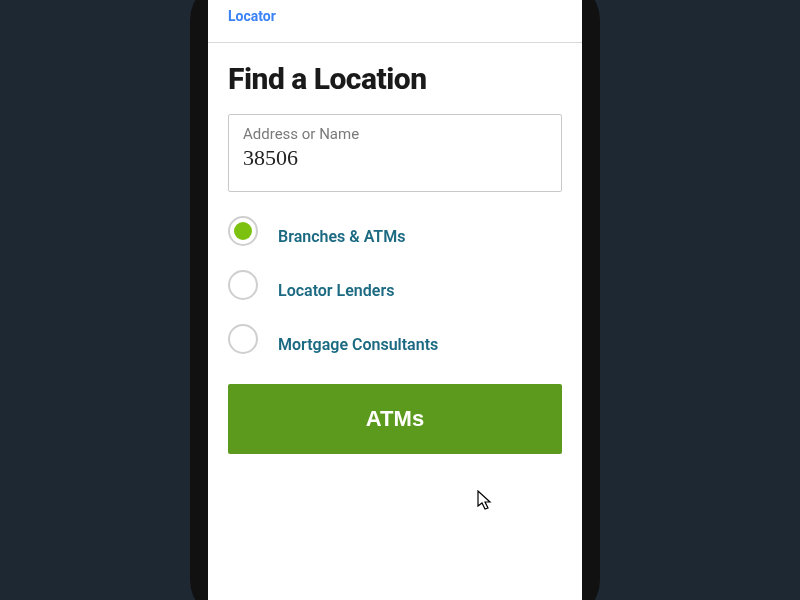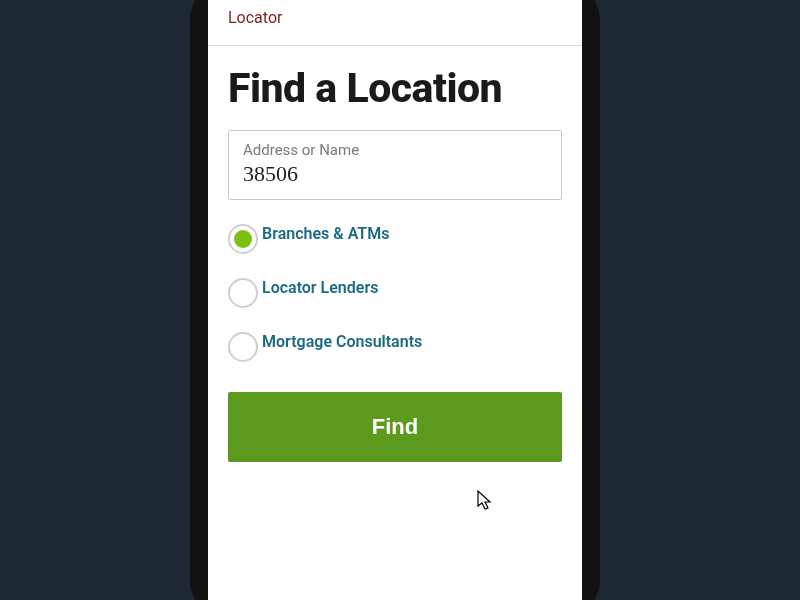--- a/index.html
+++ b/index.html
@@ -25,38 +25,38 @@
     background: #fff;
     width: 100%;
     height: 100%;
     overflow: hidden;
   }
   .header {
     padding: 28px 20px 18px 20px;
     border-bottom: 1px solid #d9d9d9;
   }
   .header-title {
-    font-size: 16px;
-    font-weight: 400;
-    color: #7f1d1d;
+    font-size: 14px;
+    font-weight: 700;
+    color: #3b82f6;
   }
   .content {
     padding: 18px 20px 24px 20px;
   }
   .page-title {
-    font-size: 41px;
+    font-size: 30px;
     font-weight: 800;
     color: #1a1a1a;
     letter-spacing: -0.5px;
     margin-bottom: 18px;
   }
   .field {
     border: 1px solid #c9c9c9;
     border-radius: 2px;
-    padding: 10px 14px 12px 14px;
+    padding: 10px 14px 20px 14px;
     margin-bottom: 24px;
   }
   .field-label {
     font-size: 15px;
     color: #7a7a7a;
     margin-bottom: 2px;
   }
   .field-input {
     border: none;
     outline: none;
@@ -66,22 +66,22 @@
     font-family: Liberation Serif, serif;
     background: transparent;
   }
   .looking-for {
     font-size: 19px;
     color: #333;
     margin-bottom: 22px;
   }
   .radio-row {
     display: flex;
-    align-items: flex-start;
-    gap: 4px;
+    align-items: flex-end;
+    gap: 20px;
     margin-bottom: 24px;
     cursor: pointer;
   }
   .radio-outer {
     width: 30px;
     height: 30px;
     border: 2px solid #cfcfcf;
     border-radius: 50%;
     display: flex;
     align-items: center;
@@ -155,21 +155,21 @@
       <div class="radio-row">
         <span class="radio-outer"></span>
         <span class="radio-label">Locator Lenders</span>
       </div>
 
       <div class="radio-row">
         <span class="radio-outer"></span>
         <span class="radio-label">Mortgage Consultants</span>
       </div>
 
-      <button class="find-button">Find</button>
+      <button class="find-button">ATMs</button>
     </div>
 
   </div>
 </div>
 
 <svg class="cursor" width="20" height="22">
   <path d="M3 1 L3 16 L7 13 L10 19 L13 18 L10 12 L15 12 Z" fill="#fff" stroke="#000" stroke-width="1.2"></path>
 </svg>
 
 </body></html>

